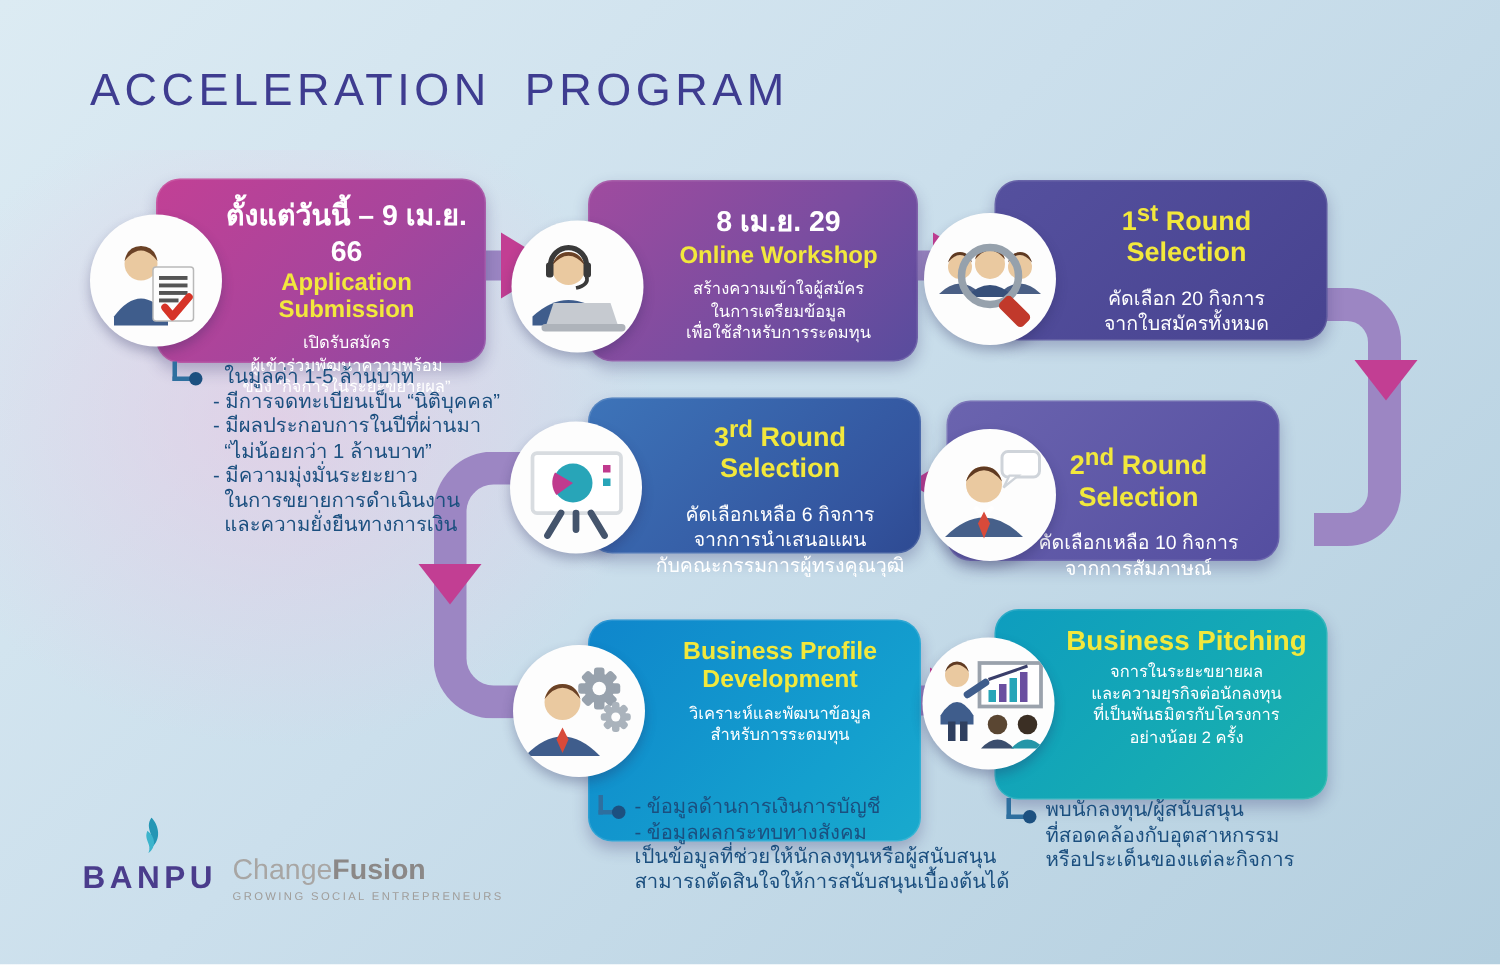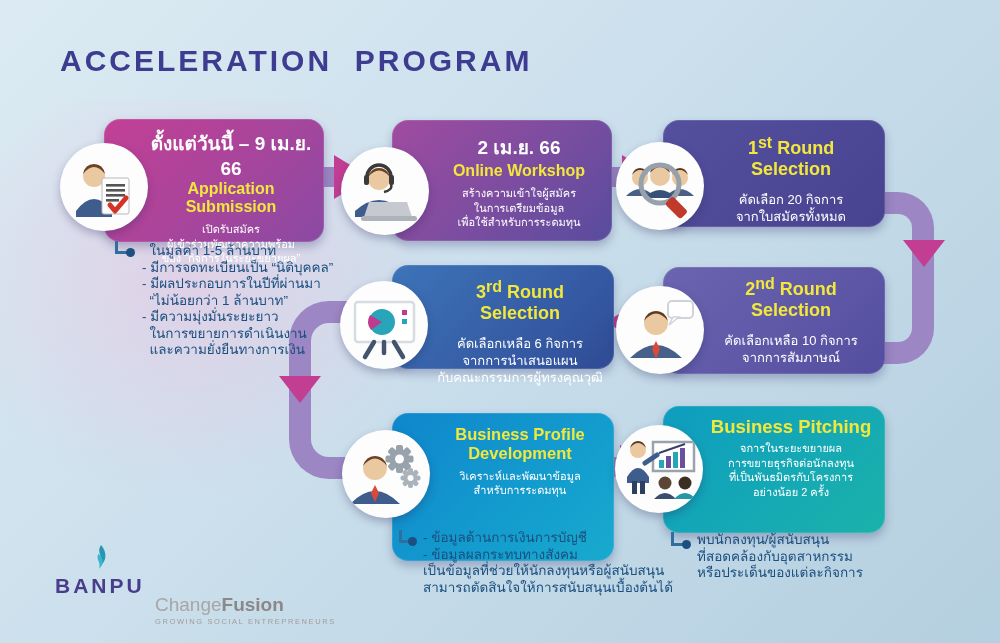--- a/index.html
+++ b/index.html
@@ -9,21 +9,21 @@
     position:relative; width:1000px; height:643px; overflow:hidden;
     background:linear-gradient(135deg,#dcebf3 0%,#cbdfec 45%,#b4cfdf 100%);
   }
   .pink-glow {
     position:absolute; left:-20px; top:100px; width:460px; height:400px;
     background:radial-gradient(ellipse at 45% 45%, rgba(236,193,224,.55), rgba(236,193,224,0) 70%);
     pointer-events:none;
   }
   .page-title {
     position:absolute; left:60px; top:44px;
-    font-size:30px; font-weight:700; letter-spacing:3px; color:#3e3c90; white-space:pre;
+    font-size:30px; font-weight:400; letter-spacing:3px; color:#3e3c90; white-space:pre;
   }
 
   
   .band { background:#9c86c3; position:absolute; }
   .conn-right {
     position:absolute; left:876px; top:192px; width:58px; height:172px;
     border:22px solid #9c86c3; border-left:none; border-radius:0 36px 36px 0;
   }
   .conn-left {
     position:absolute; left:289px; top:301px; width:106px; height:178px;
@@ -52,21 +52,21 @@
   }
   .step-box .inner { padding-left:44px; padding-right:10px; }
   .b-date  { font-size:19px; font-weight:700; }
   .b-title { font-size:16px; font-weight:700; color:#f2e83c; }
   .b-title-lg { font-size:18px; font-weight:700; color:#f2e83c; }
   .b-title-lg sup { font-size:16px; vertical-align:6px; }
   .b-body { font-size:11px; line-height:1.32; margin-top:6px; }
   .box1 { left:104px; top:119px; width:220px; height:123px; background:linear-gradient(135deg,#c24095 0%,#a7459c 55%,#8a4aa3 100%); padding-top:9px; }
   .box2 { left:392px; top:120px; width:220px; height:121px; background:linear-gradient(135deg,#a04b9f 0%,#7a4da0 55%,#584c9d 100%); padding-top:12px; }
   .box3 { left:663px; top:120px; width:222px; height:107px; background:linear-gradient(135deg,#55509e 0%,#474390 100%); padding-top:14px; }
-  .box4 { left:663px; top:267px; width:222px; height:107px; background:linear-gradient(135deg,#6b64af 0%,#544ea0 100%); padding-top:8px; }
+  .box4 { left:631px; top:267px; width:222px; height:107px; background:linear-gradient(135deg,#6b64af 0%,#544ea0 100%); padding-top:30px; }
   .box5 { left:392px; top:265px; width:222px; height:104px; background:linear-gradient(135deg,#3d74b9 0%,#33549e 80%,#2e4a92 100%); padding-top:13px; }
   .box6 { left:392px; top:413px; width:222px; height:148px; background:linear-gradient(135deg,#0f86cc 0%,#14a0ce 70%,#19aacd 100%); padding-top:12px; }
   .box7 { left:663px; top:406px; width:222px; height:127px; background:linear-gradient(135deg,#0e9dbf 0%,#15aab4 60%,#1bb2a9 100%); padding-top:10px; }
   .box3 .b-body, .box4 .b-body, .box5 .b-body { font-size:13px; margin-top:11px; }
   .box6 .b-title-lines { font-size:16.5px; line-height:1.15; font-weight:700; color:#f2e83c; }
   .box7 .b-title-lg { font-size:18.5px; }
 
   
   .icon-circle {
     position:absolute; width:88px; height:88px; border-radius:50%;
@@ -80,21 +80,21 @@
   .ndot  { position:absolute; width:9px; height:9px; border-radius:50%; background:#1c5080; }
   .note  { position:absolute; color:#1b4f7f; font-size:13.5px; line-height:16.5px; }
   .note div { white-space:pre; }
 
   
   .logo-tr { position:absolute; left:853px; top:8px; width:142px; height:108px; }
 
   
   .banpu-flame { position:absolute; left:90px; top:545px; }
   .banpu-text { position:absolute; left:55px; top:574px; font-size:21px; font-weight:800; color:#4a3c8c; letter-spacing:3px; }
-  .cf { position:absolute; left:155px; top:570px;margin-top:24px; }
+  .cf { position:absolute; left:155px; top:570px; }
   .cf .line1 { font-size:19px; color:#a8a6a4; }
   .cf .line1 b { color:#8b8887; font-weight:700; }
   .cf .line2 { font-size:7.5px; letter-spacing:1.6px; color:#a09d9a; margin-top:1px; }
 </style>
 </head>
 <body>
 
 <div class="canvas">
   <div class="pink-glow"></div>
 
@@ -124,21 +124,21 @@
       <div class="b-body">
         <div>เปิดรับสมัคร</div>
           <div>ผู้เข้าร่วมพัฒนาความพร้อม</div>
           <div>ของ “กิจการในระยะขยายผล”</div>
       </div>
     </div>
   </div>
 
   <div class="step-box box2">
     <div class="inner">
-      <div class="b-date">2 เม.ย. 66</div>
+      <div class="b-date">8 เม.ย. 29</div>
       <div class="b-title">Online Workshop</div>
       <div class="b-body">
         <div>สร้างความเข้าใจผู้สมัคร</div>
           <div>ในการเตรียมข้อมูล</div>
           <div>เพื่อใช้สำหรับการระดมทุน</div>
       </div>
     </div>
   </div>
 
   <div class="step-box box3">
@@ -183,21 +183,21 @@
           <div>สำหรับการระดมทุน</div>
       </div>
     </div>
   </div>
 
   <div class="step-box box7">
     <div class="inner">
       <div class="b-title-lg">Business Pitching</div>
       <div class="b-body" style="margin-top:3px;">
         <div>จการในระยะขยายผล</div>
-          <div>การขยายธุรกิจต่อนักลงทุน</div>
+          <div>และความยุรกิจต่อนักลงทุน</div>
           <div>ที่เป็นพันธมิตรกับโครงการ</div>
           <div>อย่างน้อย 2 ครั้ง</div>
       </div>
     </div>
   </div>
 
   <div class="icon-circle" style="left:60px; top:143px;">
     <svg viewBox="0 0 88 88">
       <path d="M16 68 Q34 44 52 68 L52 74 L16 74 Z" fill="#3f5d8c"></path>
       <circle cx="34" cy="33" r="11" fill="#eac9a0"></circle>

